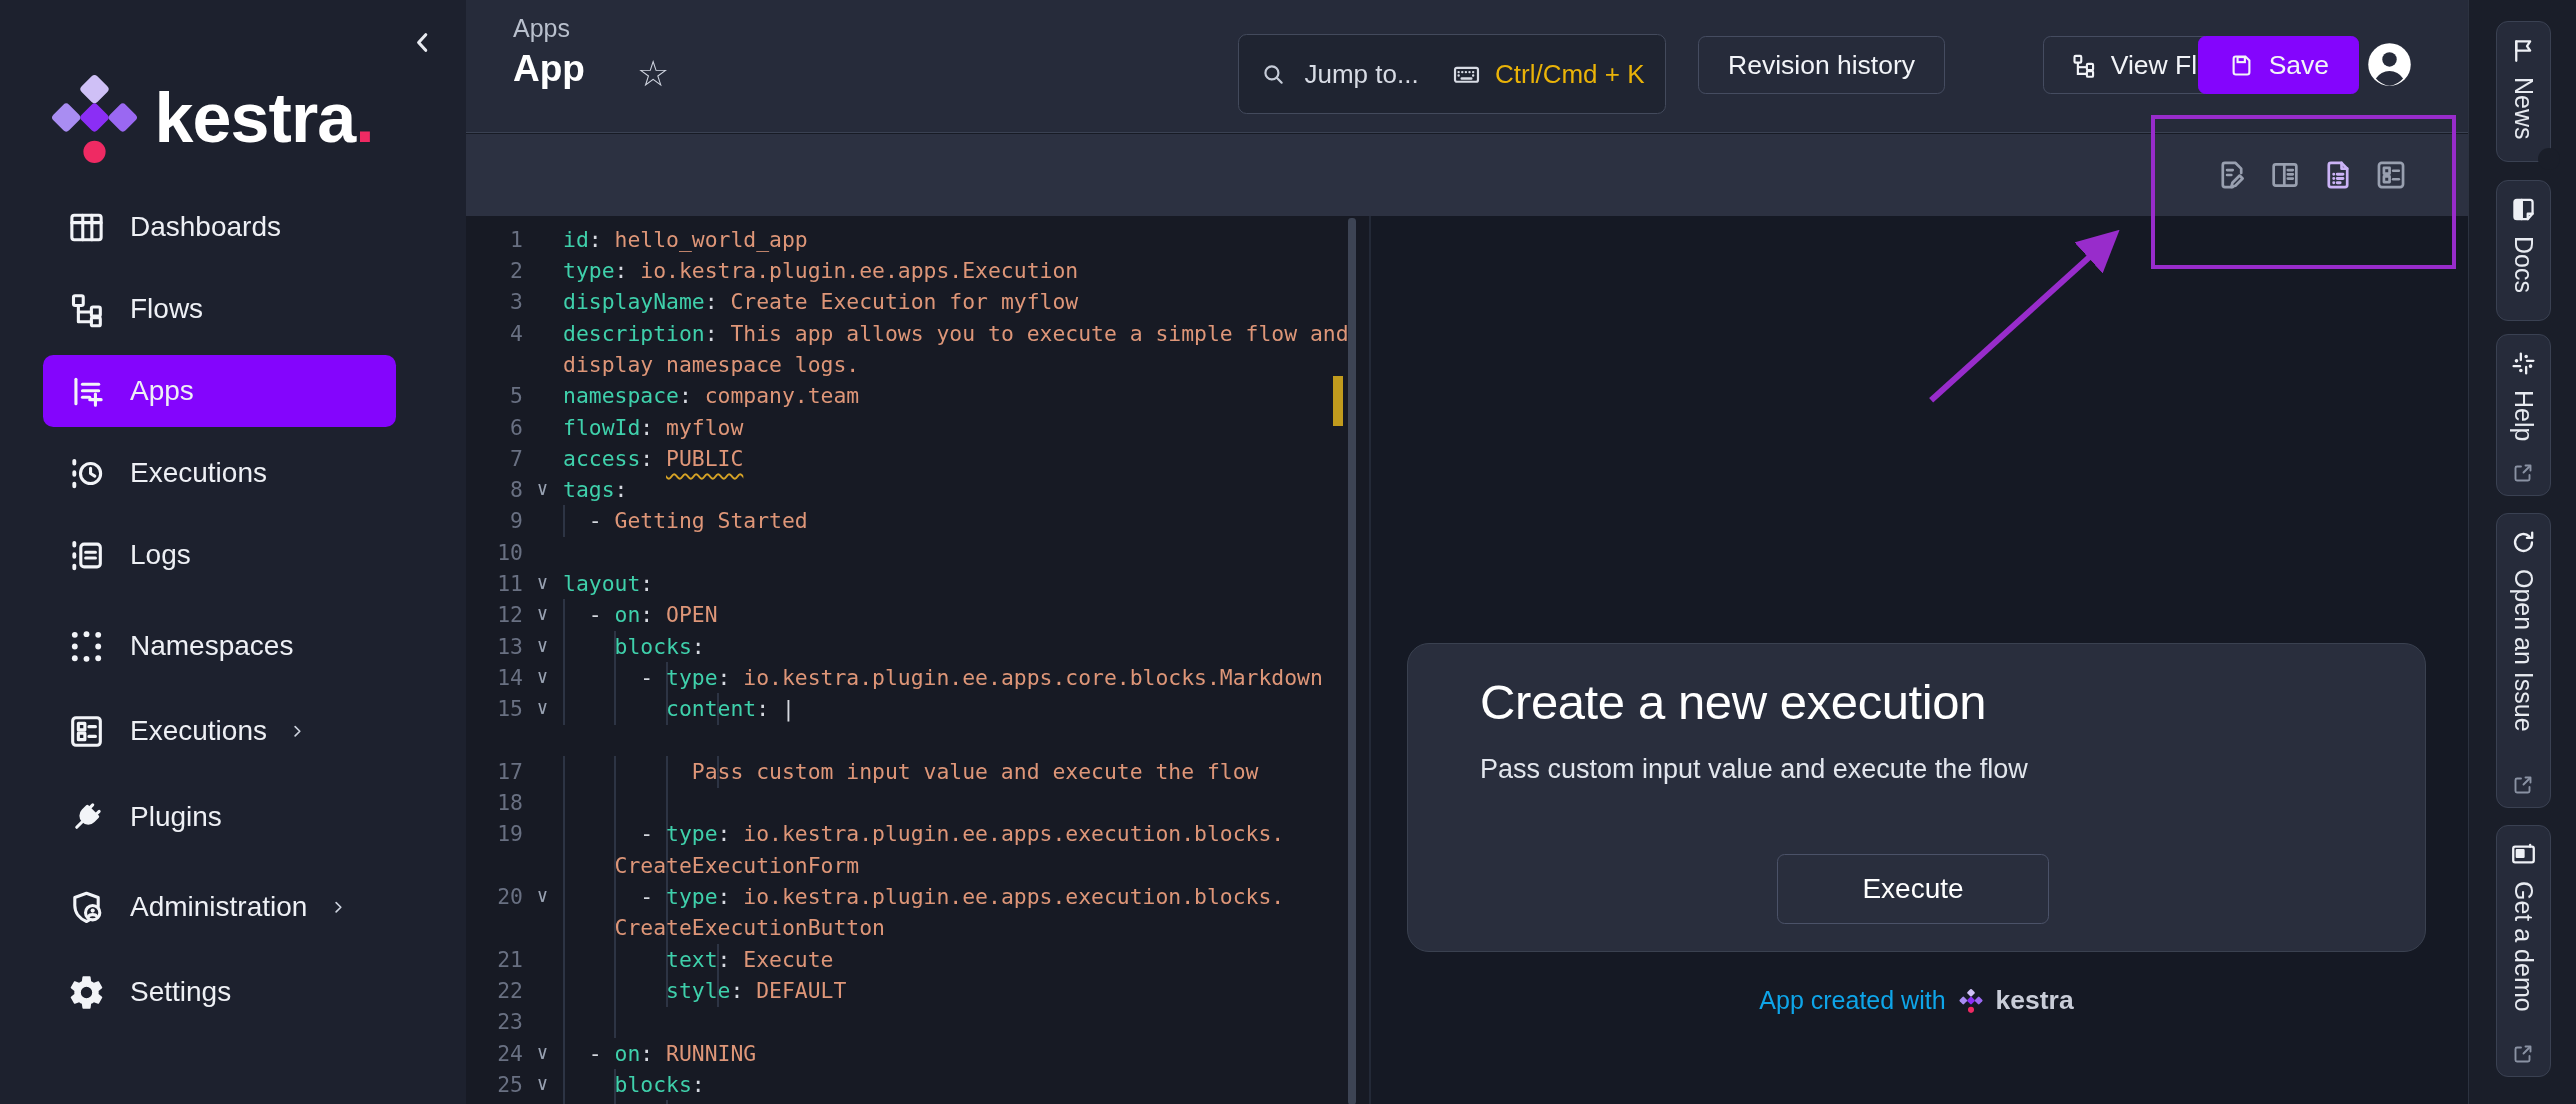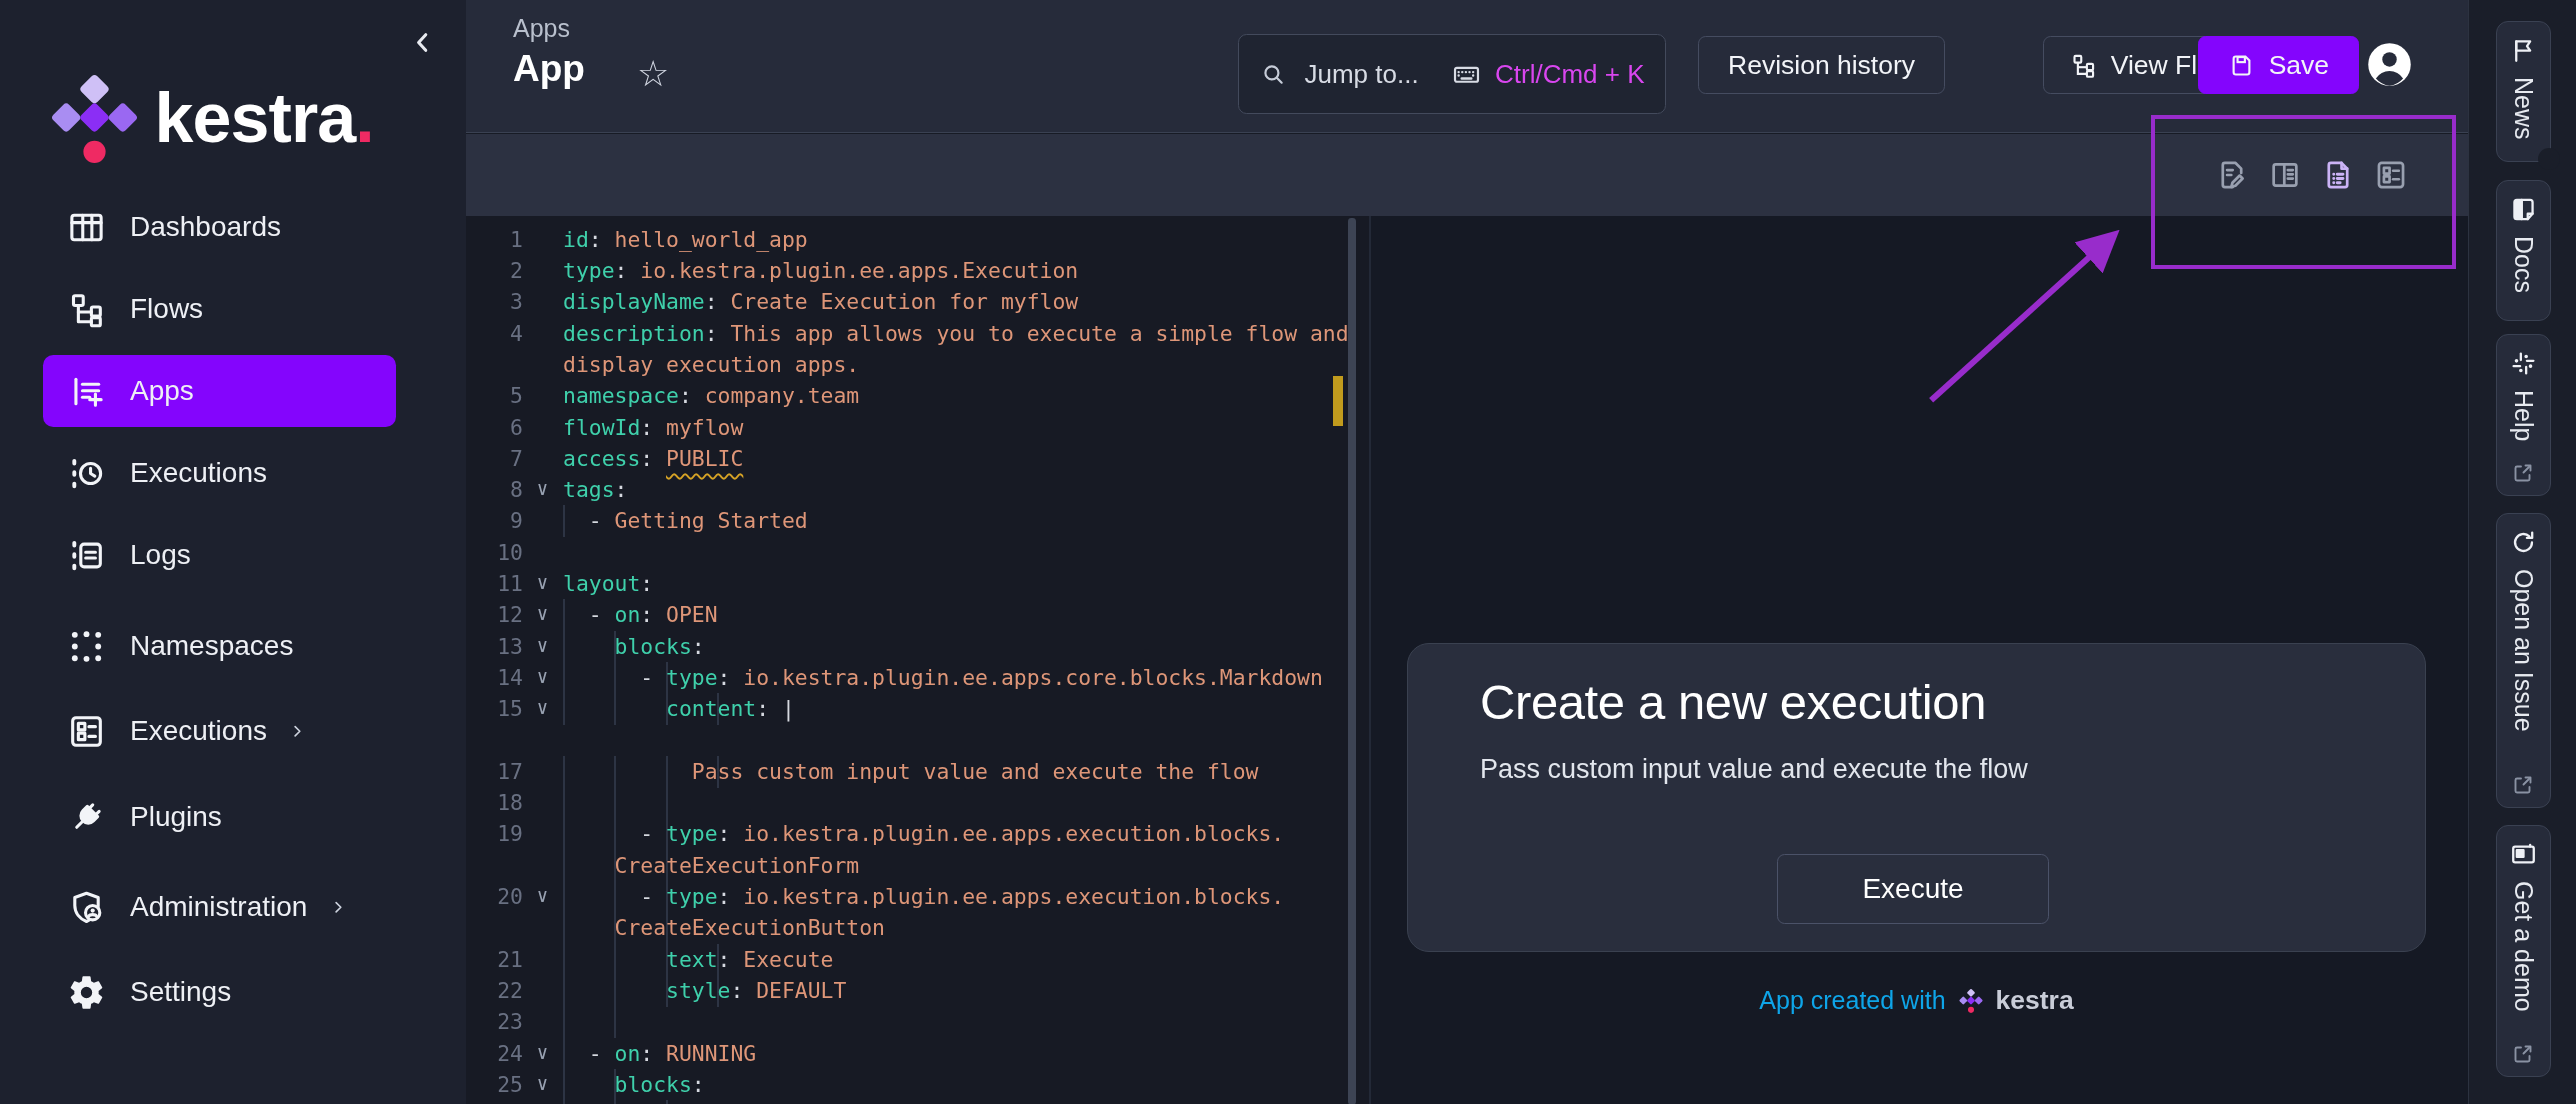--- a/index.html
+++ b/index.html
@@ -22,21 +22,21 @@
 
   
   #header { left:466px; top:0; width:2002px; height:133px; background:#262b3a; border-bottom:1.7px solid #3a4152; }
   #breadcrumb { left:47px; top:13.7px; font-size:25px; color:#b9c0cd; }
   #page-title { left:47px; top:48px; font-size:37px; font-weight:bold; color:#ffffff; }
   #star-icon { left:171px; top:53px; font-size:36px; color:#d0d5e0; cursor:pointer; }
   #search-box { left:772px; top:34px; width:428px; height:80px; background:#1f2431; border:1.7px solid #434a5c; border-radius:8.6px; display:flex; align-items:center; padding:0 20.5px; cursor:text; }
   #search-box .sicon { width:26px; height:26px; color:#c6ccd8; }
   #search-placeholder { font-size:26px; color:#d7dbe4; margin-left:19px; flex:1; }
   #search-kbd-icon { width:29px; height:29px; color:#d7dbe4; margin-right:13.7px; }
-  #search-shortcut { font-size:26px; color:#d946ef; white-space:nowrap; }
+  #search-shortcut { font-size:26px; color:#eab308; white-space:nowrap; }
   .hbtn { top:36px; height:58px; border:1.7px solid #454c60; border-radius:7.7px; display:flex; align-items:center; justify-content:center; font-size:26.5px; color:#f2f4f8; background:transparent; cursor:pointer; white-space:nowrap; }
   .hbtn .bicon { width:27px; height:27px; margin-right:13.7px; color:#f2f4f8; }
   #btn-save { background:#8405fd; border-color:#8405fd; }
   #avatar { left:1898px; top:39px; width:51px; height:51px; cursor:pointer; }
 
   
   #strip { left:466px; top:134px; width:2002px; height:82px; background:#2c3141; }
   .strip-icon { top:24px; width:34px; height:34px; color:#99a0b0; cursor:pointer; }
   .strip-icon.active { color:#cbb3f6; }
 
@@ -335,21 +335,21 @@
         </g>
       </svg>
     </span>
   </div>
 
 <div id="editor" class="abs">
     <div class="crow" style="top: 7.7px;"><span class="lnum">1</span><span class="ctext"><span class="tk-k">id</span><span class="tk-p">: </span><span class="tk-v">hello_world_app</span></span></div>
     <div class="crow" style="top: 39px;"><span class="lnum">2</span><span class="ctext"><span class="tk-k">type</span><span class="tk-p">: </span><span class="tk-v">io.kestra.plugin.ee.apps.Execution</span></span></div>
     <div class="crow" style="top: 70px;"><span class="lnum">3</span><span class="ctext"><span class="tk-k">displayName</span><span class="tk-p">: </span><span class="tk-v">Create Execution for myflow</span></span></div>
     <div class="crow" style="top: 102px;"><span class="lnum">4</span><span class="ctext"><span class="tk-k">description</span><span class="tk-p">: </span><span class="tk-v">This app allows you to execute a simple flow and</span></span></div>
-    <div class="crow" style="top: 133px;"><span class="ctext"><span class="tk-v">display execution apps.</span></span></div>
+    <div class="crow" style="top: 133px;"><span class="ctext"><span class="tk-v">display namespace logs.</span></span></div>
     <div class="crow" style="top: 164px;"><span class="lnum">5</span><span class="ctext"><span class="tk-k">namespace</span><span class="tk-p">: </span><span class="tk-v">company.team</span></span></div>
     <div class="crow" style="top: 196px;"><span class="lnum">6</span><span class="ctext"><span class="tk-k">flowId</span><span class="tk-p">: </span><span class="tk-v">myflow</span></span></div>
     <div class="crow" style="top: 227px;"><span class="lnum">7</span><span class="ctext"><span class="tk-k">access</span><span class="tk-p">: </span><span class="tk-w">PUBLIC</span></span></div>
     <div class="crow" style="top: 258px;"><span class="lnum">8</span><span class="fold">∨</span><span class="ctext"><span class="tk-k">tags</span><span class="tk-p">:</span></span></div>
     <div class="crow" style="top: 289px;"><span class="lnum">9</span><span class="guide" style="left:97px"></span><span class="ctext"><span class="tk-p">  - </span><span class="tk-v">Getting Started</span></span></div>
     <div class="crow" style="top: 321px;"><span class="lnum">10</span><span class="ctext"></span></div>
     <div class="crow" style="top: 352px;"><span class="lnum">11</span><span class="fold">∨</span><span class="ctext"><span class="tk-k">layout</span><span class="tk-p">:</span></span></div>
     <div class="crow" style="top: 383px;"><span class="lnum">12</span><span class="fold">∨</span><span class="guide" style="left:97px"></span><span class="ctext"><span class="tk-p">  - </span><span class="tk-k">on</span><span class="tk-p">: </span><span class="tk-v">OPEN</span></span></div>
     <div class="crow" style="top: 415px;"><span class="lnum">13</span><span class="fold">∨</span><span class="guide" style="left:97px"></span><span class="guide" style="left:148px"></span><span class="ctext"><span class="tk-p">    </span><span class="tk-k">blocks</span><span class="tk-p">:</span></span></div>
     <div class="crow" style="top: 446px;"><span class="lnum">14</span><span class="fold">∨</span><span class="guide" style="left:97px"></span><span class="guide" style="left:148px"></span><span class="guide" style="left:200px"></span><span class="ctext"><span class="tk-p">      - </span><span class="tk-k">type</span><span class="tk-p">: </span><span class="tk-v">io.kestra.plugin.ee.apps.core.blocks.Markdown</span></span></div>

